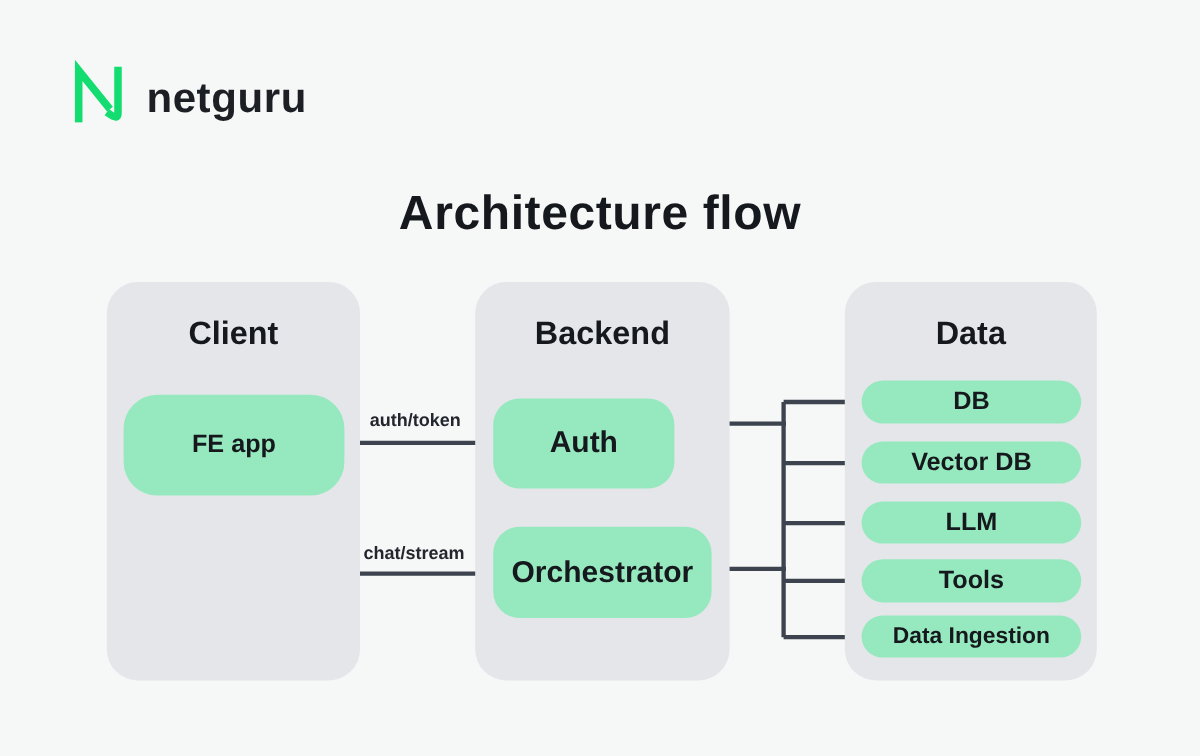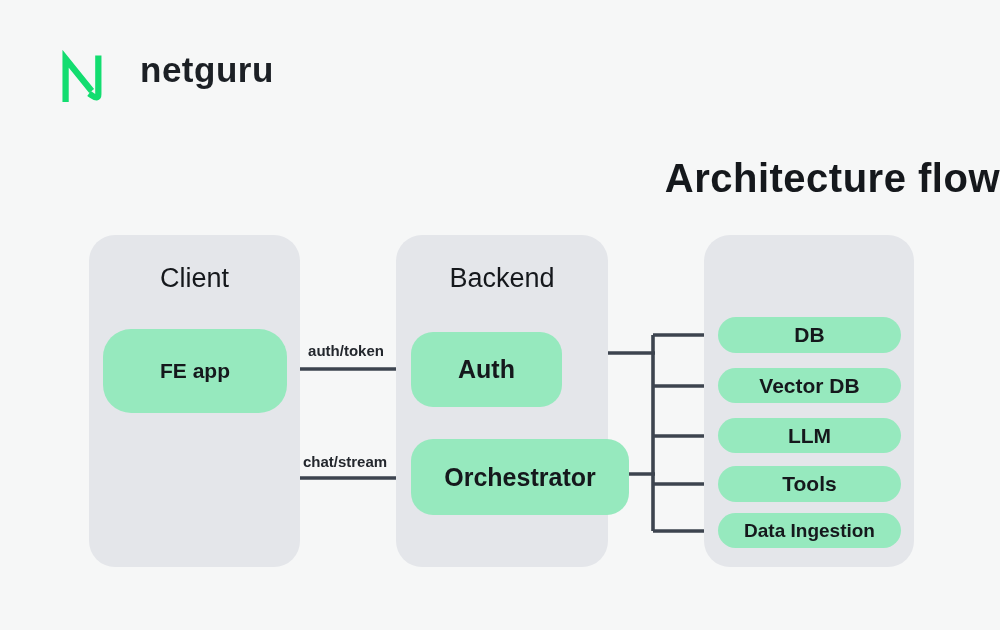--- a/index.html
+++ b/index.html
@@ -4,38 +4,38 @@
 <style>
   :root{
     --page-bg:#f6f7f7; --column-bg:#e4e6ea; --node-green:#96e9be;
     --connector:#3d444f; --logo-green:#13dd70; --text:#15181c;
   }
   *{box-sizing:border-box; margin:0; padding:0;}
   html,body{width:1000px; height:630px; overflow:hidden;}
   body{font-family:"Liberation Sans", sans-serif; background:var(--page-bg);}
   .stage{position:relative; width:1000px; height:630px; background:var(--page-bg);}
 
-  .logo{position:absolute; left:55px; top:50px; display:flex; align-items:flex-start; gap:33px;}
+  .logo{position:absolute; left:55px; top:50px; display:flex; align-items:flex-end; gap:15px;}
   .logo svg{display:block;}
   .brand-name{font-size:35px; font-weight:700; color:#1c2025; letter-spacing:.5px;}
 
-  .page-title{position:absolute; top:156px; left:0; width:100%; text-align:right;
+  .page-title{position:absolute; top:156px; left:0; width:100%; text-align:center;
     font-size:40px; font-weight:800; color:var(--text); letter-spacing:.5px;}
 
   .col{position:absolute; top:235px; height:332px; background:var(--column-bg); border-radius:26px;}
   .col-client{left:89px;  width:211px;}
   .col-backend{left:396px; width:212px;}
   .col-data{left:704px; width:210px;}
-  .col-title{margin-top:28px; text-align:center; font-size:27px; font-weight:400; color:var(--text);}
+  .col-title{margin-top:28px; text-align:center; font-size:27px; font-weight:700; color:var(--text);}
 
   .node{position:absolute; display:flex; align-items:center; justify-content:center;
     background:var(--node-green); color:var(--text); font-weight:700;}
   .node-fe-app{left:14px; top:94px;  width:184px; height:84px; border-radius:28px; font-size:21px;}
   .node-auth{left:15px; top:97px;  width:151px; height:75px; border-radius:22px; font-size:25px;}
-  .node-orchestrator{left:15px; top:204px; width:218px; height:76px; border-radius:22px; font-size:25px;}
+  .node-orchestrator{left:15px; top:204px; width:182px; height:76px; border-radius:22px; font-size:25px;}
   .pill{left:14px; width:183px; border-radius:999px; font-size:21px;}
   .pill-db{top:82px;  height:36px;}
   .pill-vector-db{top:133px; height:35px;}
   .pill-llm{top:183px; height:35px;text-align:center;}
   .pill-tools{top:231px; height:36px;}
   .pill-data-ingestion{top:278px; height:35px; font-size:19px;}
 
   .wires{position:absolute; left:0; top:0; pointer-events:none;}
   .wire{stroke:var(--connector); stroke-width:3.6; fill:none; stroke-linejoin:miter; stroke-linecap:butt;}
   .arrow-head{fill:var(--connector);}
@@ -83,20 +83,21 @@
     <div class="node node-fe-app">FE app</div>
   </div>
 
   <div class="col col-backend">
     <div class="col-title">Backend</div>
     <div class="node node-auth">Auth</div>
     <div class="node node-orchestrator">Orchestrator</div>
   </div>
 
   <div class="col col-data">
+    <div class="col-title">Data</div>
     <div class="node pill pill-db">DB</div>
     <div class="node pill pill-vector-db">Vector DB</div>
     <div class="node pill pill-llm">LLM</div>
     <div class="node pill pill-tools">Tools</div>
     <div class="node pill pill-data-ingestion">Data Ingestion</div>
   </div>
 
   <div class="edge-label edge-label-auth">auth/token</div>
   <div class="edge-label edge-label-chat">chat/stream</div>
 

